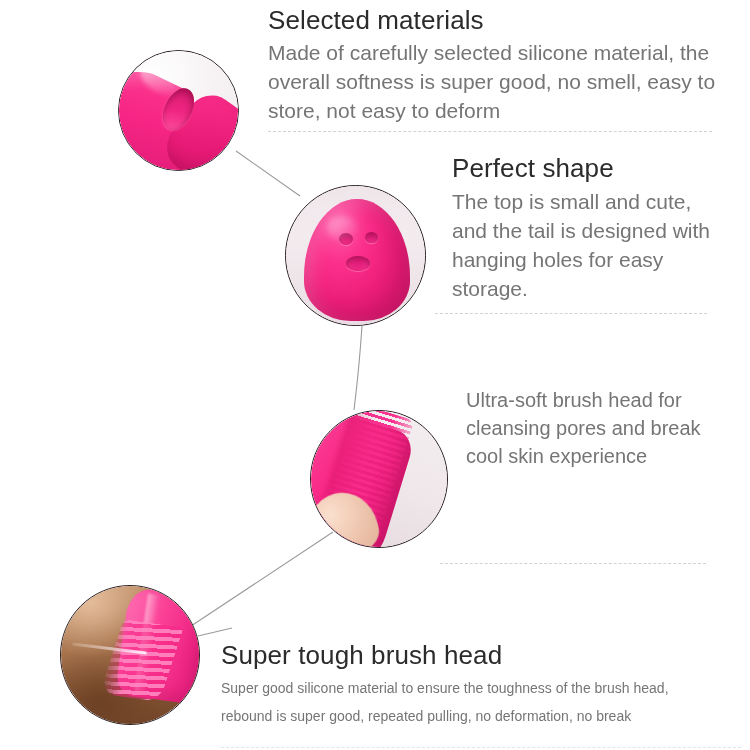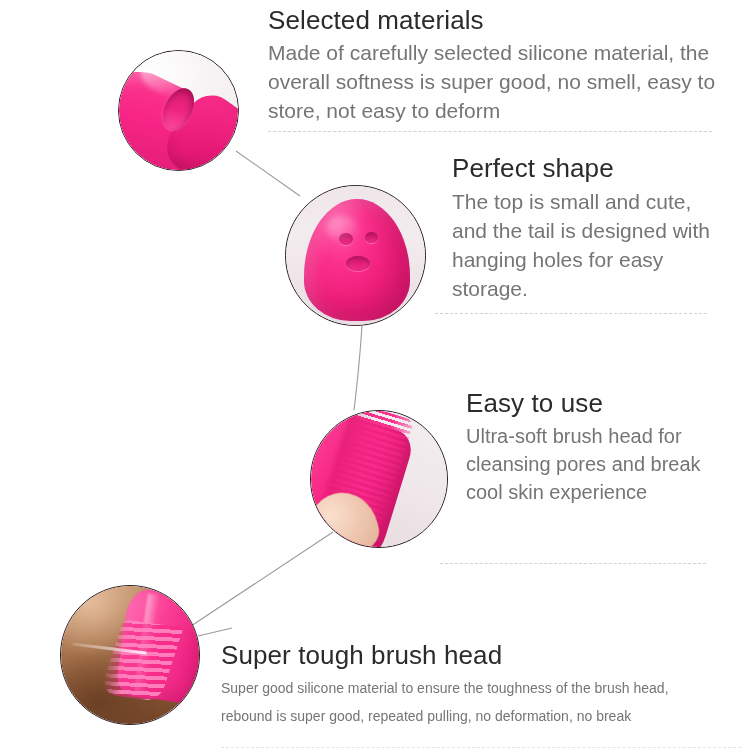--- a/index.html
+++ b/index.html
@@ -305,21 +305,20 @@
     <h2>Perfect shape</h2>
     <p>The top is small and cute, and the tail is designed with hanging holes for easy storage.</p>
   </div>
 
   <div class="feature" id="feature-1">
     <h2>Selected materials</h2>
     <p>Made of carefully selected silicone material, the overall softness is super good, no smell, easy to store, not easy to deform</p>
   </div>
 
   <div class="feature" id="feature-3">
-    <h2>Easy to use</h2>
     <p>Ultra-soft brush head for cleansing pores and break cool skin experience</p>
   </div>
 
   <div class="feature" id="feature-4">
     <h2>Super tough brush head</h2>
     <p>Super good silicone material to ensure the toughness of the brush head, rebound is super good, repeated pulling, no deformation, no break</p>
   </div>
 
   <div class="rule" id="rule-1"></div>
   <div class="rule" id="rule-2"></div>

